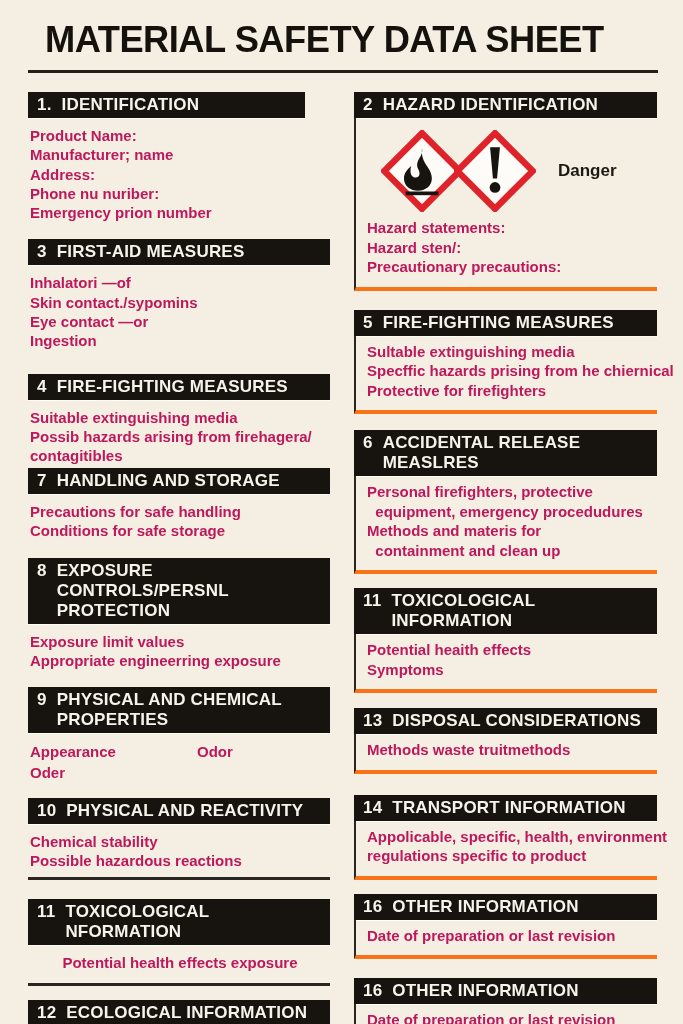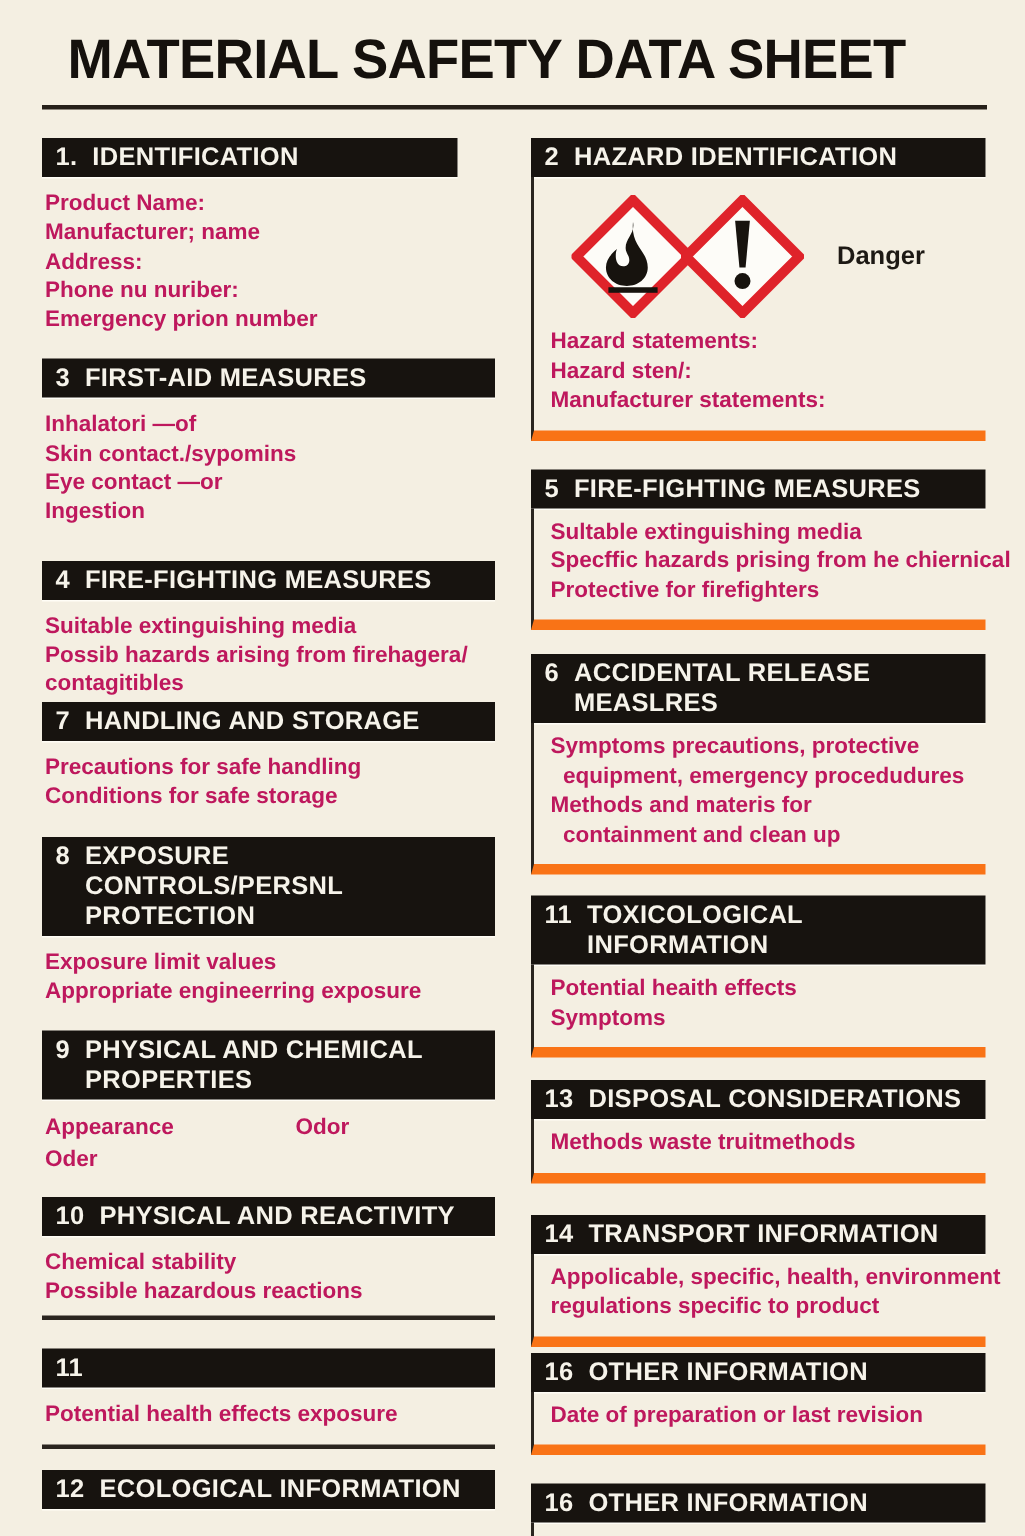--- a/index.html
+++ b/index.html
@@ -46,50 +46,50 @@
     white-space:pre;color:#be185d;
   }
   .pair-row{display:flex;}
   .pair-row .cell-a{width:167px;flex:none;}
 
   .hdivider{height:2.5px;background:#2a251f;width:302px;}
 
   
   .rbody{
     border-left:2.5px solid #2a251f;
-    border-bottom:7px solid #f97316;
+    border-bottom:4px solid #f97316;
     padding:6px 0 10px 11px;
   }
   .rbody .bline{line-height:19.5px;}
   .rbody.tall{padding-bottom:34px;}
 
   .picto-row{display:flex;align-items:center;margin:2px 0 2px 14px;height:90px;}
   .diamond{width:82px;height:82px;flex:none;}
   .diamond+.diamond{margin-left:-9px;}
   .signal-word{margin-left:22px;font-size:17px;font-weight:700;color:#1d1914;}
 
   
   .ls0 .body{padding-bottom:17px;}
   .ls1 .body{padding-bottom:23px;}
   .ls2 .body{padding-bottom:2px;}
   .ls3 .body{padding-bottom:18px;}
   .ls4 .body{padding-bottom:16px;}
   .ls5 .body{padding-bottom:15px;}
   .ls5 .bline{line-height:21px;}
   .ls6 .body{padding-bottom:7px;}
   .gap-after-div-a{margin-bottom:19px;}
-  .ls7 .body{padding-bottom:11px;}
+  .ls7 .body{padding-bottom:11px;text-align:center;}
   .gap-after-div-b{margin-bottom:14px;}
 
   .rs0{margin-bottom:19px;}
   .rs1{margin-bottom:16px;}
   .rs2{margin-bottom:14px;}
   .rs3{margin-bottom:15px;}
   .rs4{margin-bottom:21px;}
-  .rs5{margin-bottom:4px;}
+  .rs5{margin-bottom:14px;}
   .rs6{margin-bottom:19px;}
 </style>
 </head>
 <body>
 
 <div class="sheet">
 
   <div class="page-title">MATERIAL SAFETY DATA SHEET</div>
   <div class="title-rule"></div>
 
@@ -182,20 +182,21 @@
         <div class="body">
           <div class="bline">Chemical stability</div>
           <div class="bline">Possible hazardous reactions</div>
         </div>
       </div>
       <div class="hdivider gap-after-div-a"></div>
 
       <div class="lsec ls7">
         <div class="bar">
           <span class="num">11</span>
+          <span class="sname">TOXICOLOGICAL NFORMATION</span>
         </div>
         <div class="body">
           <div class="bline">Potential health effects exposure</div>
         </div>
       </div>
       <div class="hdivider gap-after-div-b"></div>
 
       <div class="lsec ls8">
         <div class="bar">
           <span class="num">12</span>
@@ -221,21 +222,21 @@
             </svg>
             <svg class="diamond" viewBox="0 0 100 100">
               <path d="M50 4 L96 50 L50 96 L4 50 Z" fill="#fdfcf8" stroke="#df232a" stroke-width="8"></path>
               <polygon points="44,21 56,21 52.5,59 47.5,59" fill="#17130e"></polygon>
               <circle cx="50" cy="70" r="6.5" fill="#17130e"></circle>
             </svg>
             <span class="signal-word">Danger</span>
           </div>
           <div class="bline">Hazard statements:</div>
           <div class="bline">Hazard sten/:</div>
-          <div class="bline">Manufacturer statements:</div>
+          <div class="bline">Precautionary precautions:</div>
         </div>
       </div>
 
       <div class="rsec rs1">
         <div class="bar">
           <span class="num">5</span>
           <span class="sname">FIRE-FIGHTING MEASURES</span>
         </div>
         <div class="rbody">
           <div class="bline">Sultable extinguishing media</div>
@@ -243,21 +244,21 @@
           <div class="bline">Protective for firefighters</div>
         </div>
       </div>
 
       <div class="rsec rs2">
         <div class="bar">
           <span class="num">6</span>
           <span class="sname">ACCIDENTAL RELEASE MEASLRES</span>
         </div>
         <div class="rbody">
-          <div class="bline">Symptoms precautions, protective</div>
+          <div class="bline">Personal firefighters, protective</div>
           <div class="bline">  equipment, emergency procedudures</div>
           <div class="bline">Methods and materis for</div>
           <div class="bline">  containment and clean up</div>
         </div>
       </div>
 
       <div class="rsec rs3">
         <div class="bar">
           <span class="num">11</span>
           <span class="sname">TOXICOLOGICAL INFORMATION</span>

